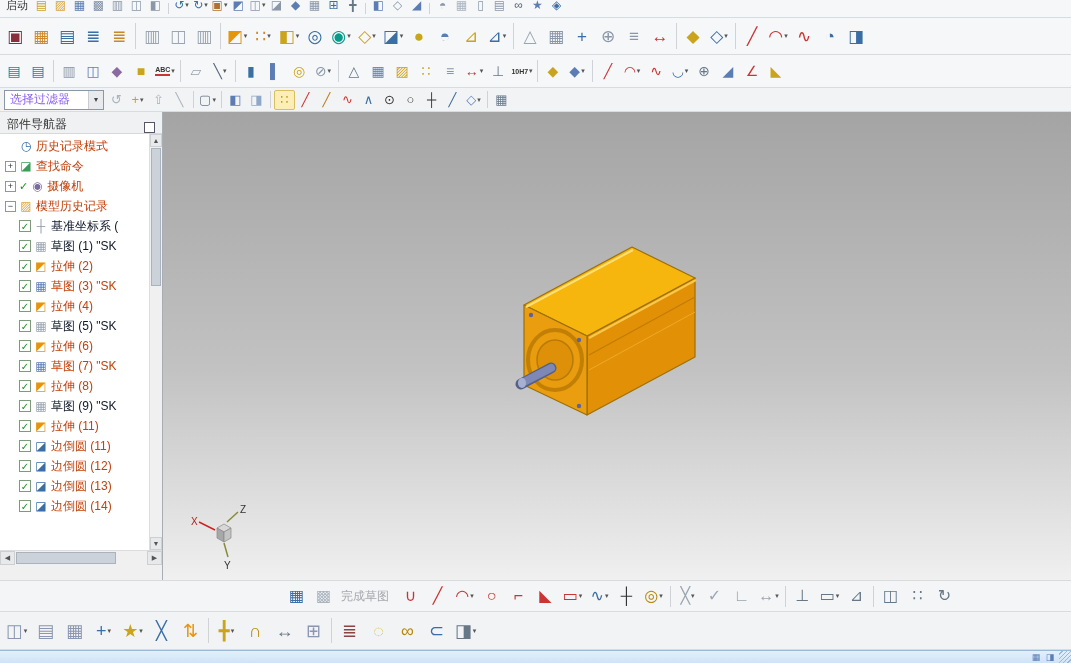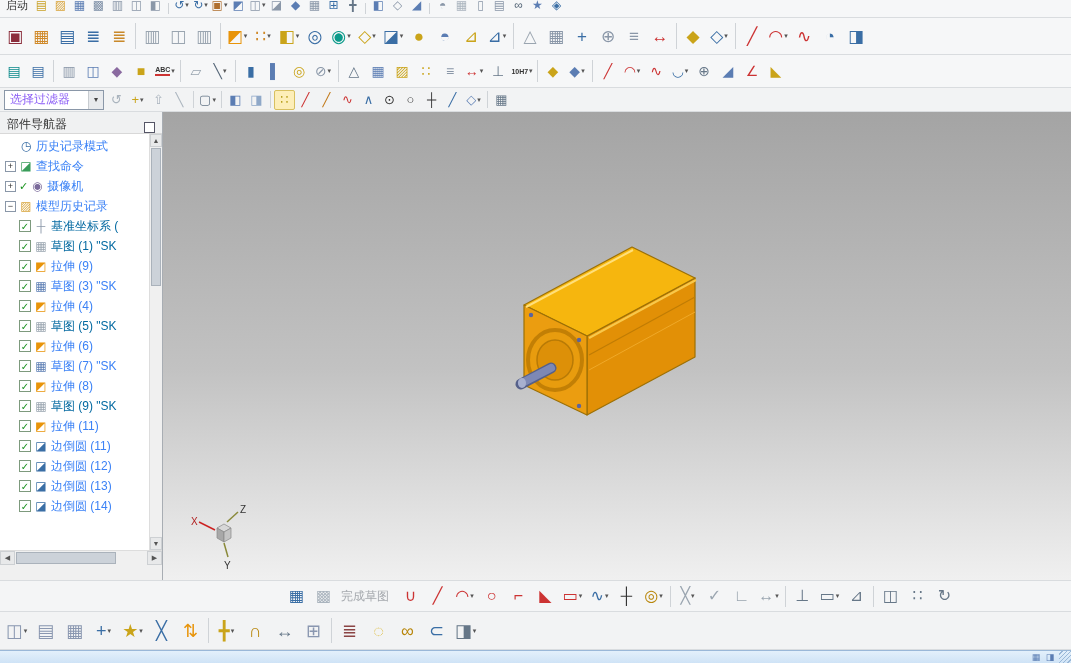--- a/index.html
+++ b/index.html
@@ -64,22 +64,22 @@
 .trow{height:20px;display:flex;align-items:center;white-space:nowrap;overflow:hidden}
 .exp{width:11px;height:11px;flex:0 0 auto;border:1px solid #8a97a8;background:#fff;
      font-size:9px;line-height:9px;text-align:center;margin-right:3px;color:#333}
 .exp.none{border:none;background:transparent}
 .cbx{width:12px;height:12px;flex:0 0 auto;border:1px solid #7d9a7d;background:#fff;
      color:#18921d;font-size:10px;line-height:11px;text-align:center;margin-right:3px}
 .cbx:after{content:"✓"}
 .pre{color:#18921d;font-size:11px;margin-right:2px}
 .pre:after{content:"✓"}
 .nicon{width:14px;margin-right:3px;font-size:12px;text-align:center;flex:0 0 auto}
-.nlab{color:#3b82f6}
-.nlab.gray{color:#0369a1}
+.nlab{color:#c2410c}
+.nlab.gray{color:#0f172a}
 .vscroll{width:13px;flex:0 0 auto;background:#f0f0f0;border-left:1px solid #ddd;
          display:flex;flex-direction:column;align-items:stretch}
 .sarr{height:13px;background:#e8e9ea;border:1px solid #cdd0d3;font-size:7px;color:#555;
       display:flex;align-items:center;justify-content:center}
 .vthumb{height:138px;background:#ccd2d9;border:1px solid #aab2bb;margin:1px}
 .hscroll{height:15px;flex:0 0 auto;background:#f0f0f0;border-top:1px solid #ddd;
          display:flex;align-items:stretch}
 .hscroll .sarr{height:auto;width:15px}
 .hthumb{width:100px;background:#ccd2d9;border:1px solid #aab2bb;margin:1px}
 .htrack{flex:1;display:flex}
@@ -405,21 +405,21 @@
                 <span class="nlab gray">基准坐标系 (</span>
               </div>
               <div class="trow" style="padding-left: 16px;">
                 <span class="cbx"></span>
                 <span class="nicon" style="color: rgb(154, 165, 176);">▦</span>
                 <span class="nlab gray">草图 (1) "SK</span>
               </div>
               <div class="trow" style="padding-left: 16px;">
                 <span class="cbx"></span>
                 <span class="nicon" style="color: rgb(232, 148, 10);">◩</span>
-                <span class="nlab">拉伸 (9)</span>
+                <span class="nlab">拉伸 (2)</span>
               </div>
               <div class="trow" style="padding-left: 16px;">
                 <span class="cbx"></span>
                 <span class="nicon" style="color: rgb(91, 125, 179);">▦</span>
                 <span class="nlab">草图 (3) "SK</span>
               </div>
               <div class="trow" style="padding-left: 16px;">
                 <span class="cbx"></span>
                 <span class="nicon" style="color: rgb(232, 148, 10);">◩</span>
                 <span class="nlab">拉伸 (4)</span>

